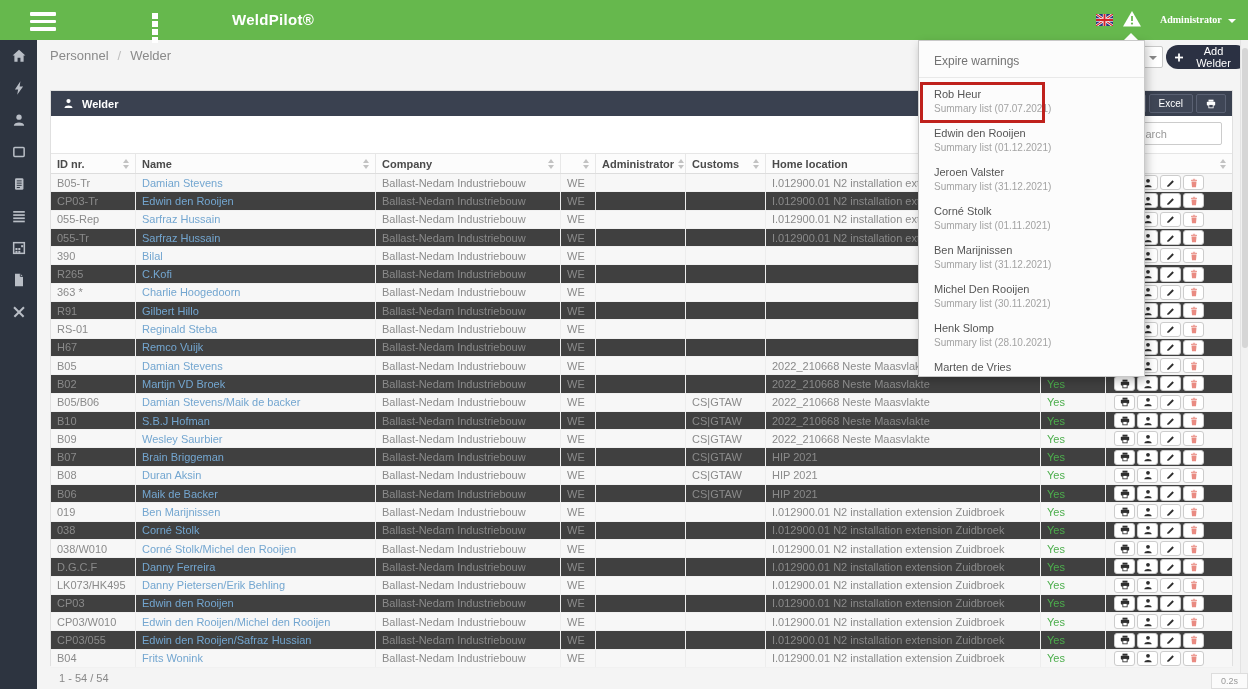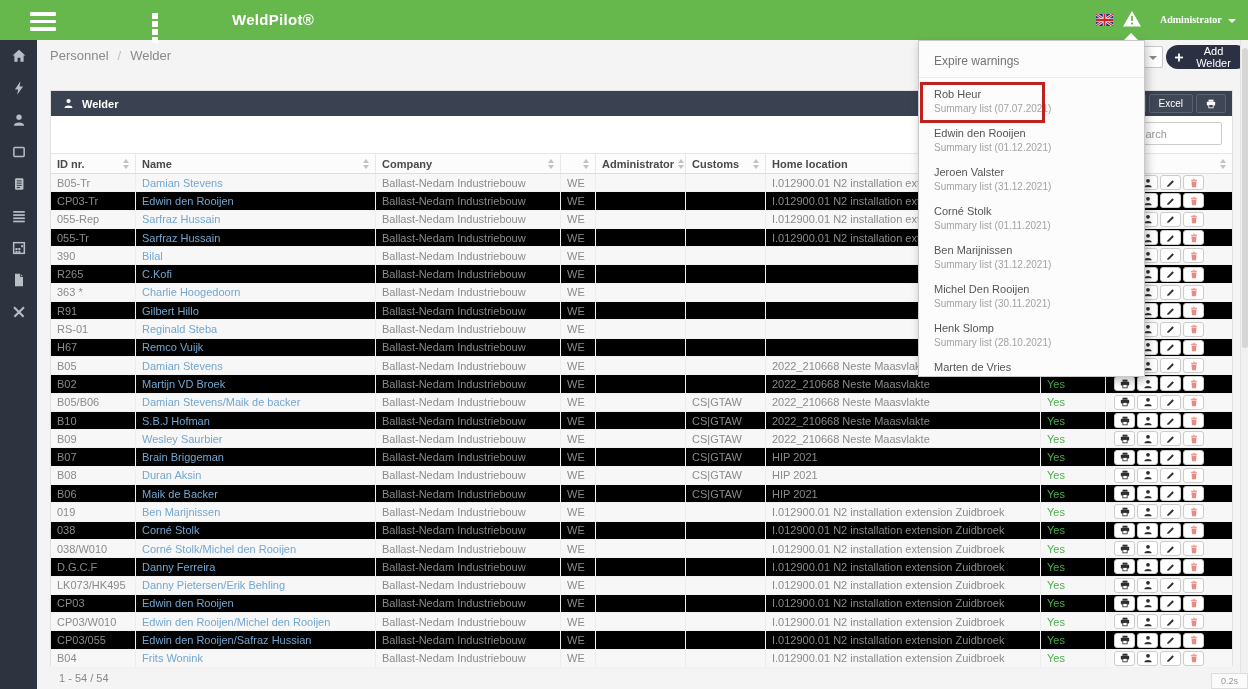--- a/index.html
+++ b/index.html
@@ -46,21 +46,21 @@
   .search-input::placeholder { color:#999; }
 
   
   .table { position:absolute; left:0; top:62px; width:1181px; }
   .thead { display:flex; height:21px; background:#fcfcfc; border-top:1px solid #e6e6e6; border-bottom:1px solid #ddd; }
   .th { display:flex; align-items:center; justify-content:space-between; padding:0 6px; font-size:11px; font-weight:bold; color:#4a4a4a; border-right:1px solid #e8e8e8; cursor:pointer; overflow:hidden; white-space:nowrap; }
   .sort { display:inline-block; margin-left:4px; }
   .sort i { display:block; width:0; height:0; border-left:3.5px solid transparent; border-right:3.5px solid transparent; }
   .sort .up { border-bottom:4px solid #c2c2c2; margin-bottom:2px; }
   .sort .dn { border-top:4px solid #c2c2c2; }
-  .tbody .tr { display:flex; height:18.3px; background:#000000; border-bottom:1px solid #f1f1f1; }
+  .tbody .tr { display:flex; height:18.3px; background:#404040; border-bottom:1px solid #f1f1f1; }
   .tbody .tr:nth-child(odd) { background:#f7f7f7; }
   .td { display:flex; align-items:center; padding:0 6px; font-size:11px; color:#8a8a8a; border-right:1px solid #ededed; overflow:hidden; white-space:nowrap; }
   .c0{width:85px}.c1{width:240px}.c2{width:185px}.c3{width:35px}.c4{width:90px}
   .c5{width:80px}.c6{width:275px}.c7{width:65px}.c8{width:126px;border-right:none}
   .link { color:#73a6d0; text-decoration:none; cursor:pointer; }
   .td.yes { color:#4cae4c; }
   .td.actions { padding:0 0 0 8px; gap:2px; }
   .abtn { width:21px; height:15px; background:#fff; border:1px solid #cccccc; border-radius:3px; display:flex; align-items:center; justify-content:center; padding:0; cursor:pointer; }
   .abtn svg { width:10px; height:10px; }
   .ico-dark { fill:#2e2e2e; } .ico-red { fill:#e98b82; }

